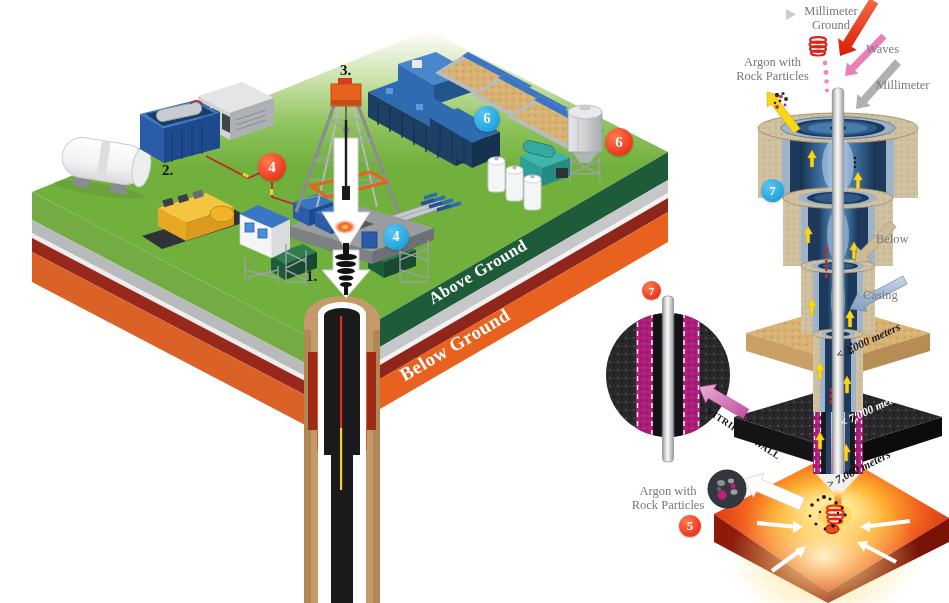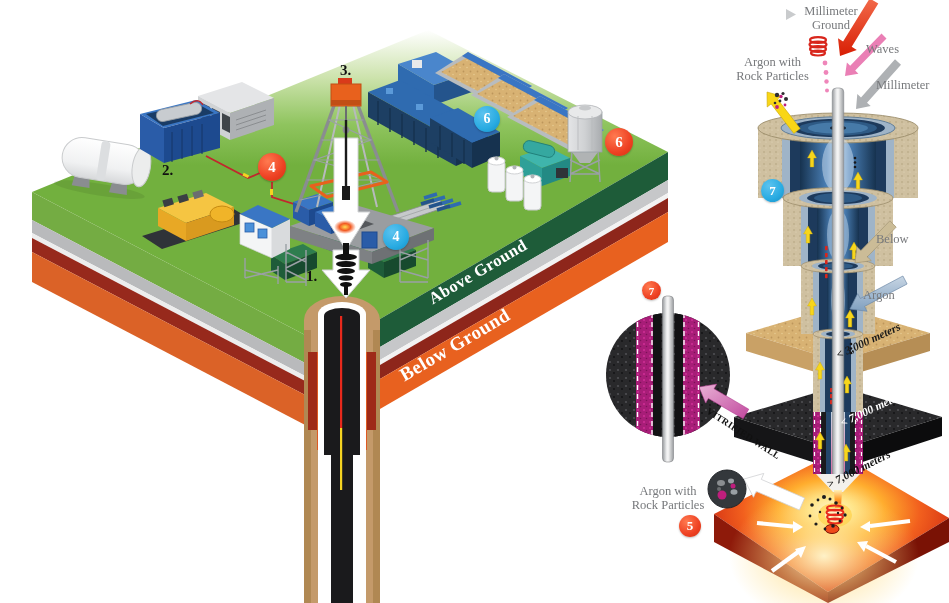--- a/index.html
+++ b/index.html
@@ -623,21 +623,21 @@
   <span>Millimeter</span><br>
   <span>Ground</span>
 </div>
 <div class="lbl" style="left:866px;top:42px;">Waves</div>
 <div class="lbl" style="left:876px;top:78px;">Millimeter</div>
 <div class="lbl ctr" style="left:730px;top:55px;width:85px;">
   <span>Argon with</span><br>
   <span>Rock Particles</span>
 </div>
 <div class="lbl" style="left:876px;top:232px;">Below</div>
-<div class="lbl" style="left:863px;top:288px;">Argon</div>
+<div class="lbl" style="left:863px;top:288px;">Casing</div>
 
 <div class="depth" style="left:832px;top:328px;width:100px;color:#1a1a1a;transform:rotate(-25deg);">&lt; 3,000 meters</div>
 <div class="depth" style="left:836px;top:396px;width:100px;color:#ffffff;transform:rotate(-25deg);">&lt; 7,000 meters</div>
 <div class="depth" style="left:822px;top:456px;width:100px;color:#111111;transform:rotate(-27deg);">&gt; 7,000 meters</div>
 
 <div class="vitrified" style="left:710px;top:406px;">VITRIFIED WALL</div>
 
 <div class="lbl ctr" style="left:626px;top:484px;width:84px;">
   <span>Argon with</span><br>
   <span>Rock Particles</span>

